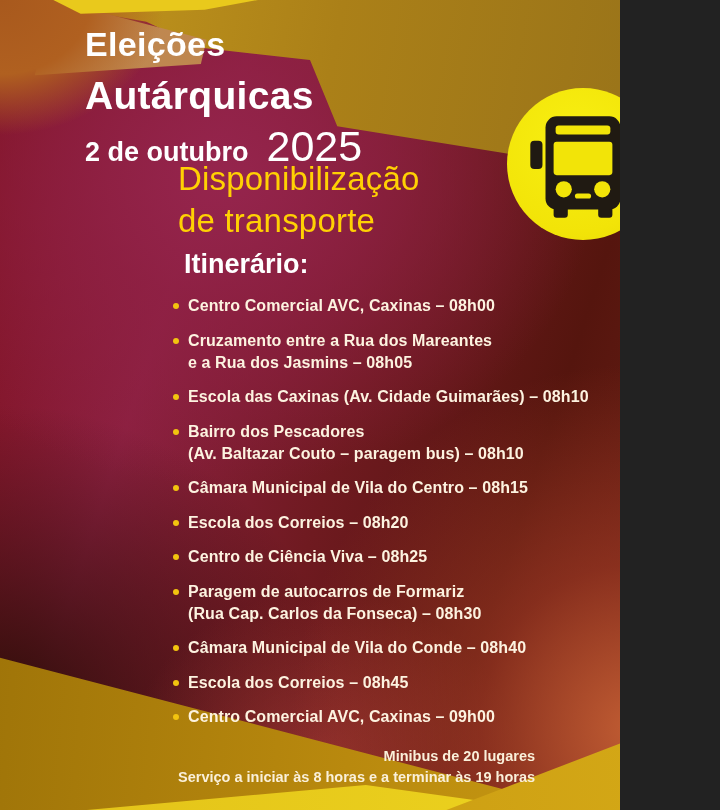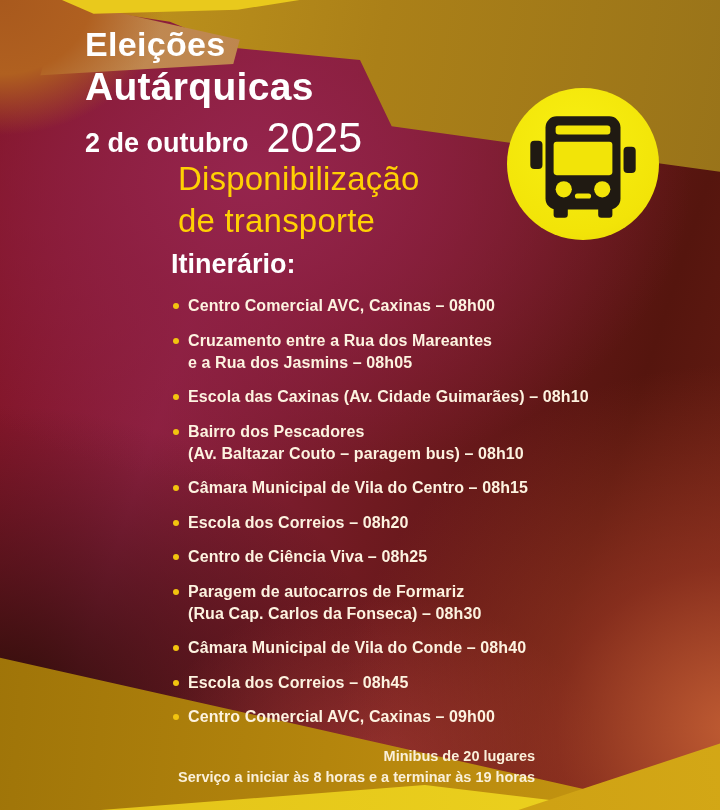--- a/index.html
+++ b/index.html
@@ -1,17 +1,17 @@
 <!DOCTYPE html>
 <html><head>
 <meta charset="utf-8">
 <style>
   html,body{margin:0;padding:0;background:#222;}
   .poster{
-    position:relative;width:720px;height:810px;overflow:hidden;
+    position:relative;width:620px;height:810px;overflow:hidden;
     font-family:"Liberation Sans",sans-serif;
   }
   .layer{position:absolute;inset:0;}
   
   .bg-base{
     background:
       radial-gradient(ellipse 60% 38% at 36% 22%, rgba(150,37,78,.95) 0%, rgba(144,33,70,.72) 40%, rgba(144,33,70,0) 100%),
       radial-gradient(ellipse 55% 45% at 102% 90%, rgba(196,95,52,.95) 0%, rgba(170,64,40,.55) 45%, rgba(170,64,40,0) 100%),
       radial-gradient(ellipse 45% 30% at 52% 94%, rgba(172,62,58,.6) 0%, rgba(172,62,58,0) 70%),
       radial-gradient(ellipse 55% 38% at 0% 88%, rgba(40,12,4,.95) 0%, rgba(40,12,4,.5) 45%, rgba(40,12,4,0) 100%),
@@ -46,27 +46,27 @@
   }
   
   .bus-badge{
     position:absolute;left:507px;top:88px;width:152px;height:152px;border-radius:50%;
     background:radial-gradient(circle at 45% 35%,#f8ef12 0%,#f2e408 70%,#e8d805 100%);
   }
   .bus-badge svg{position:absolute;inset:0;}
   
   .title{position:absolute;left:85px;top:27px;color:#ffffff;}
   .t1{font-size:34px;font-weight:700;line-height:1;letter-spacing:.3px;}
-  .t2{font-size:39px;font-weight:700;line-height:1;margin-top:6px;letter-spacing:.3px;}
+  .t2{font-size:39px;font-weight:700;line-height:1;margin-top:15px;letter-spacing:.3px;}
   .daterow{display:flex;align-items:baseline;margin-top:7px;}
   .date{font-size:27px;font-weight:700;}
   .year{font-size:43px;font-weight:400;margin-left:18px;}
   
   .headline{position:absolute;left:178px;top:158px;color:#ffd103;font-size:33px;font-weight:400;line-height:1.27;letter-spacing:.2px;}
-  .itin-label{position:absolute;left:171px;top:249px;color:#ffffff;font-size:27px;font-weight:700;}
+  .itin-label{position:absolute;left:184px;top:249px;color:#ffffff;font-size:27px;font-weight:700;}
   
   .list{position:absolute;left:188px;top:295px;}
   .item{position:relative;margin-bottom:12.5px;}
   .item-text div{font-size:16px;font-weight:700;color:#fdf3e0;line-height:22px;letter-spacing:.1px;}
   .bullet{position:absolute;left:-15px;top:8px;width:6px;height:6px;border-radius:50%;background:#f2c40f;}
   
   .footer{position:absolute;left:178px;top:746px;color:#faf0da;font-size:14.5px;font-weight:700;line-height:21px;text-align:right;}
 </style>
 </head>
 <body>

